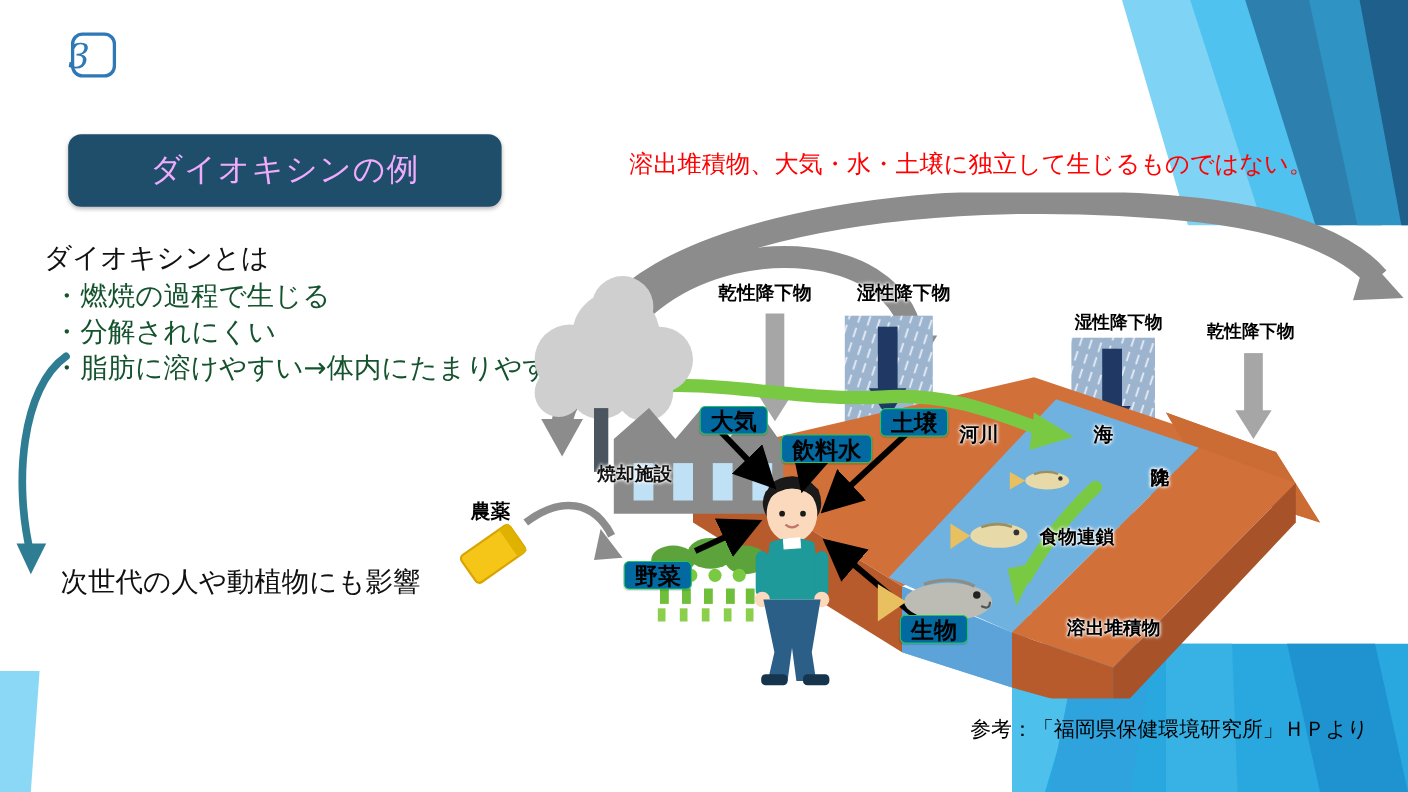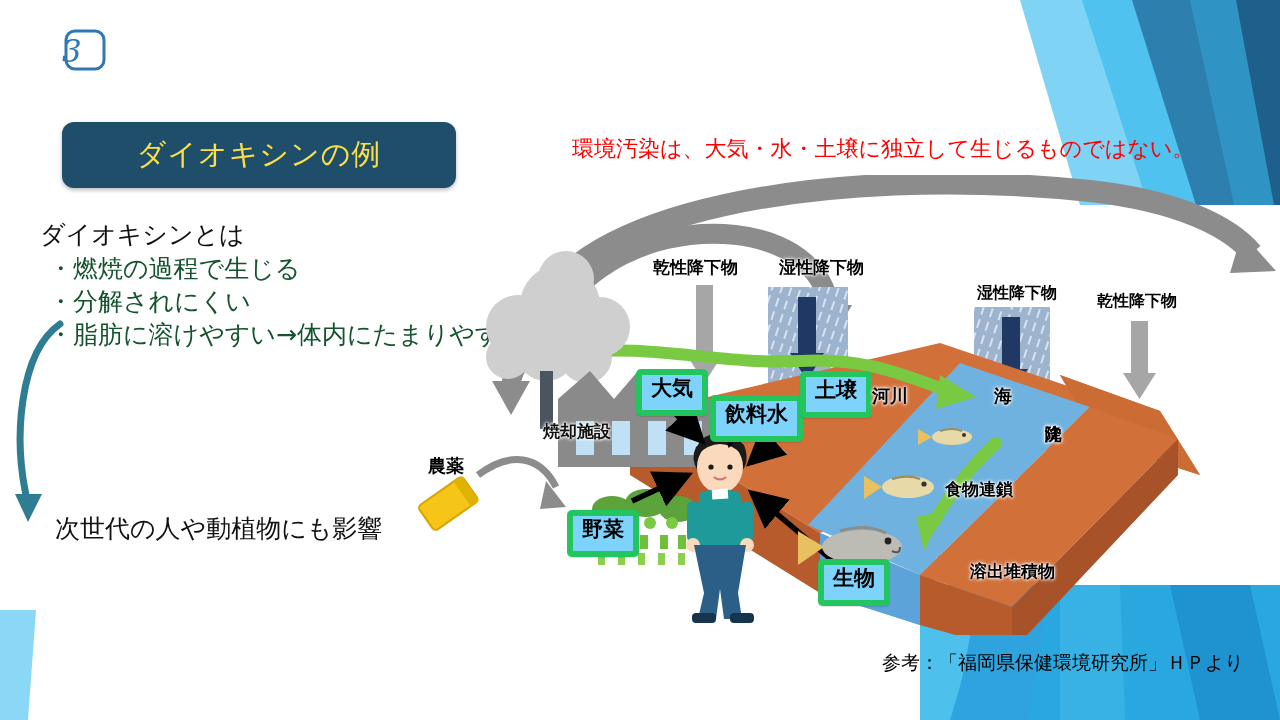--- a/index.html
+++ b/index.html
@@ -25,21 +25,21 @@
     font-family:"DejaVu Sans","Liberation Sans",sans-serif; font-weight:400;
   }
 
   
   #example-box {
     position:absolute; left:62px; top:122px; width:394px; height:66px;
     background:#1f4e6b; border-radius:12px;
     display:flex; align-items:center; justify-content:center;
     box-shadow:0 2px 4px rgba(0,0,0,.28);
   }
-  #example-box span { color:#fde047; font-size:29px; font-family:"DejaVu Sans","Liberation Sans",sans-serif; letter-spacing:1px; }
+  #example-box span { color:#f0abfc; font-size:29px; font-family:"DejaVu Sans","Liberation Sans",sans-serif; letter-spacing:1px; }
 
   
   #red-note {
     position:absolute; left:572px; top:134px; font-size:22px; color:#ff0000;
     white-space:nowrap; font-family:"DejaVu Sans","Liberation Sans",sans-serif;
   }
 
   
   #lead-text { position:absolute; left:40px; top:222px; font-size:25px; color:#111;
                font-family:"DejaVu Sans","Liberation Sans",sans-serif; line-height:1.0; }
@@ -58,22 +58,22 @@
 
   
   #diagram { position:absolute; left:400px; top:175px; width:880px; height:460px; }
   #diagram svg { display:block; }
 
   .dlabel {
     position:absolute; font-family:"DejaVu Sans","Liberation Sans",sans-serif;
     font-weight:bold; color:#000; white-space:nowrap; line-height:1;
   }
   .boxed {
-    background:#7dd3fc; border:6px solid #22c55e; border-radius:5px;
-    padding:3px 9px 11px 9px; box-shadow:0 1px 1px rgba(0,0,0,.12);
+    background:#0369a1; border:1px solid #22c55e; border-radius:5px;
+    padding:3px 9px 0 9px; box-shadow:0 1px 1px rgba(0,0,0,.12);
   }
   .plain { text-shadow:0 0 2px #fff, 0 0 3px #fff, 0 0 4px #fff; }
   .vert { writing-mode:vertical-rl; text-orientation:upright; line-height:1.05; }
 </style>
 </head>
 <body>
 
 <div id="slide">
 
   <svg class="deco" id="deco-tr" viewBox="0 0 260 205">
@@ -102,21 +102,21 @@
         <rect x="14" y="7" width="38" height="38" rx="9" ry="9" fill="none" stroke="#2e78b5" stroke-width="3"></rect>
         <text x="10" y="38" font-family="DejaVu Serif, serif" font-size="31" fill="#2e78b5" font-style="italic">3</text>
       </svg>
     </div>
   </div>
 
   <div id="example-box">
     <span>ダイオキシンの例</span>
   </div>
 
-  <div id="red-note">環境汚染は、大気・水・土壌に独立して生じるものではない。</div>
+  <div id="red-note">溶出堆積物、大気・水・土壌に独立して生じるものではない。</div>
 
   <div id="lead-text">ダイオキシンとは</div>
   <div id="bullets">
     <div>・燃焼の過程で生じる</div>
     <div>・分解されにくい</div>
     <div>・脂肪に溶けやすい→体内にたまりやすい</div>
   </div>
 
   <svg id="curve-arrow" viewBox="0 0 70 230">
     <path d="M58,6 C18,34 10,120 26,186" fill="none" stroke="#2e7d93" stroke-width="7" stroke-linecap="round"></path>

